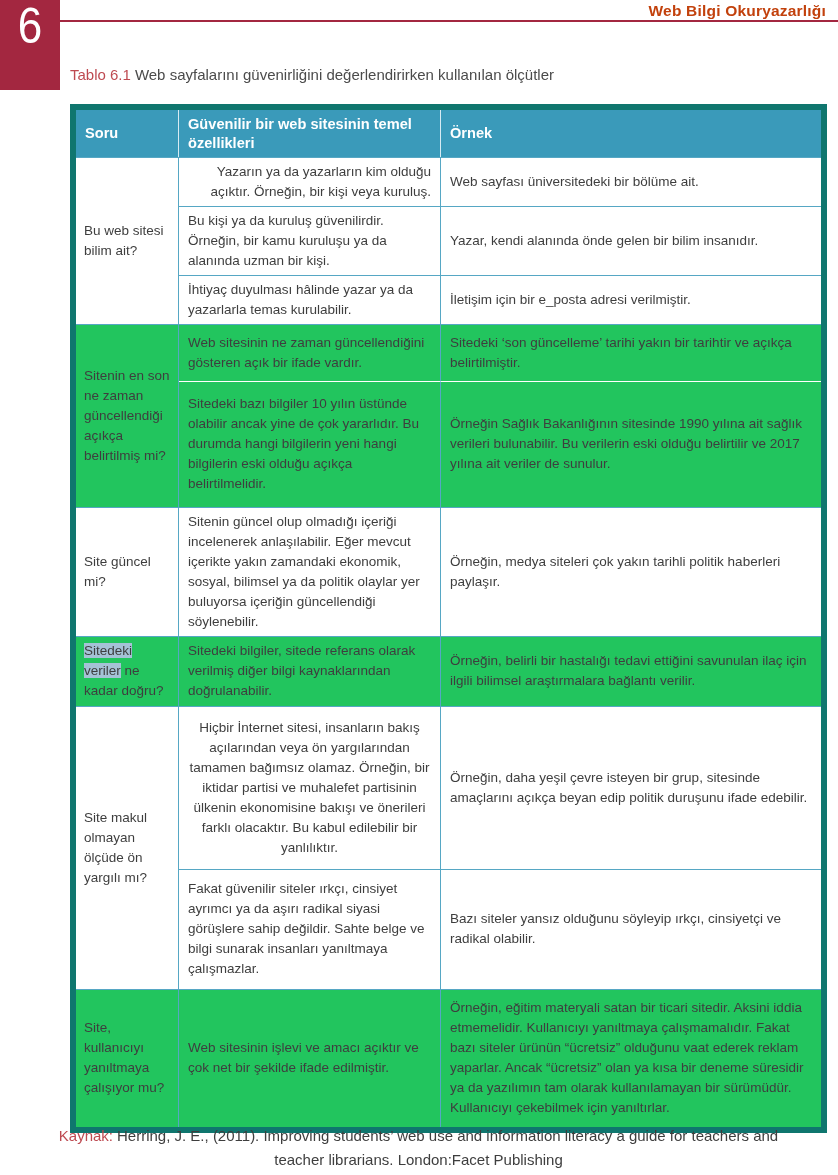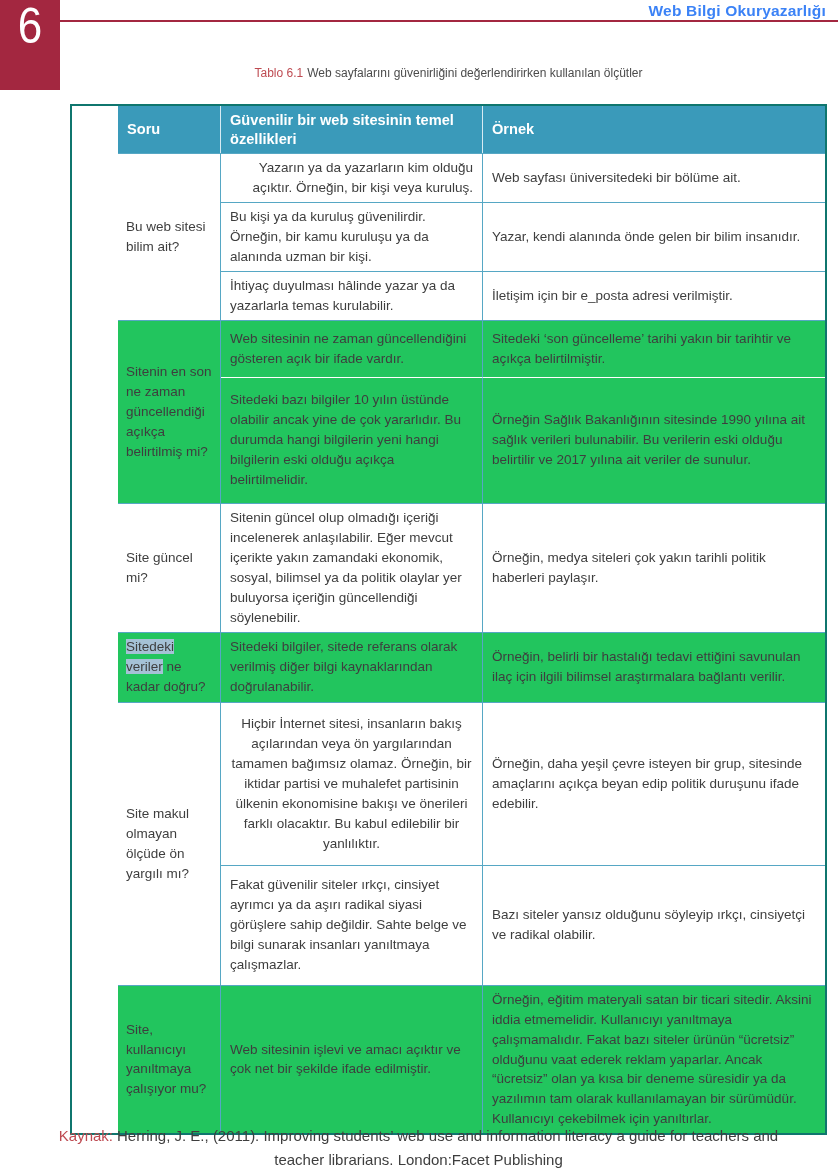--- a/index.html
+++ b/index.html
@@ -11,33 +11,32 @@
   }
   .chapter-box {
     position:absolute; top:0; left:0; width:60px; height:90px;
     background:#a32740; color:#ffffff;
     display:flex; justify-content:center; align-items:flex-start;
   }
   .chapter-box span { font-size:50px; line-height:1.06; font-weight:400; transform:scaleX(.88); }
   .header-rule { position:absolute; top:20px; left:60px; right:0; height:2px; background:#a32740; }
   .page-title {
     position:absolute; top:2px; right:12px;
-    font-size:15.5px; font-weight:bold; color:#3b82f6; letter-spacing:.2px;
+    font-size:15.5px; font-weight:bold; color:#c2410c; letter-spacing:.2px;
   }
   .caption {
     position:absolute; top:66px; left:70px; width:757px;
-    text-align:center; font-size:12px; color:#4b4b4b;
+    text-align:left; font-size:15px; color:#4b4b4b;
   }
   .caption .cap-label { color:#be4a51; margin-right:4px; }
   .tablewrap { position:absolute; top:104px; left:70px; width:757px; }
   table {
     width:100%; table-layout:fixed;
     border-collapse:separate; border-spacing:0;
-    border:2px solid #0f766e;
-    padding-left:46px;
+    border:6px solid #0f766e;
   }
   col.c1 { width:103px; } col.c2 { width:262px; }
   th {
     background:#3a9aba; color:#ffffff; font-size:14.6px; font-weight:bold;
     text-align:left; vertical-align:middle; height:47px;
     padding:4px 9px; border-right:1px solid #d7ebf3; line-height:1.3;
   }
   th:last-child { border-right:none; }
   td {
     font-size:13.5px; line-height:1.48; vertical-align:middle;

